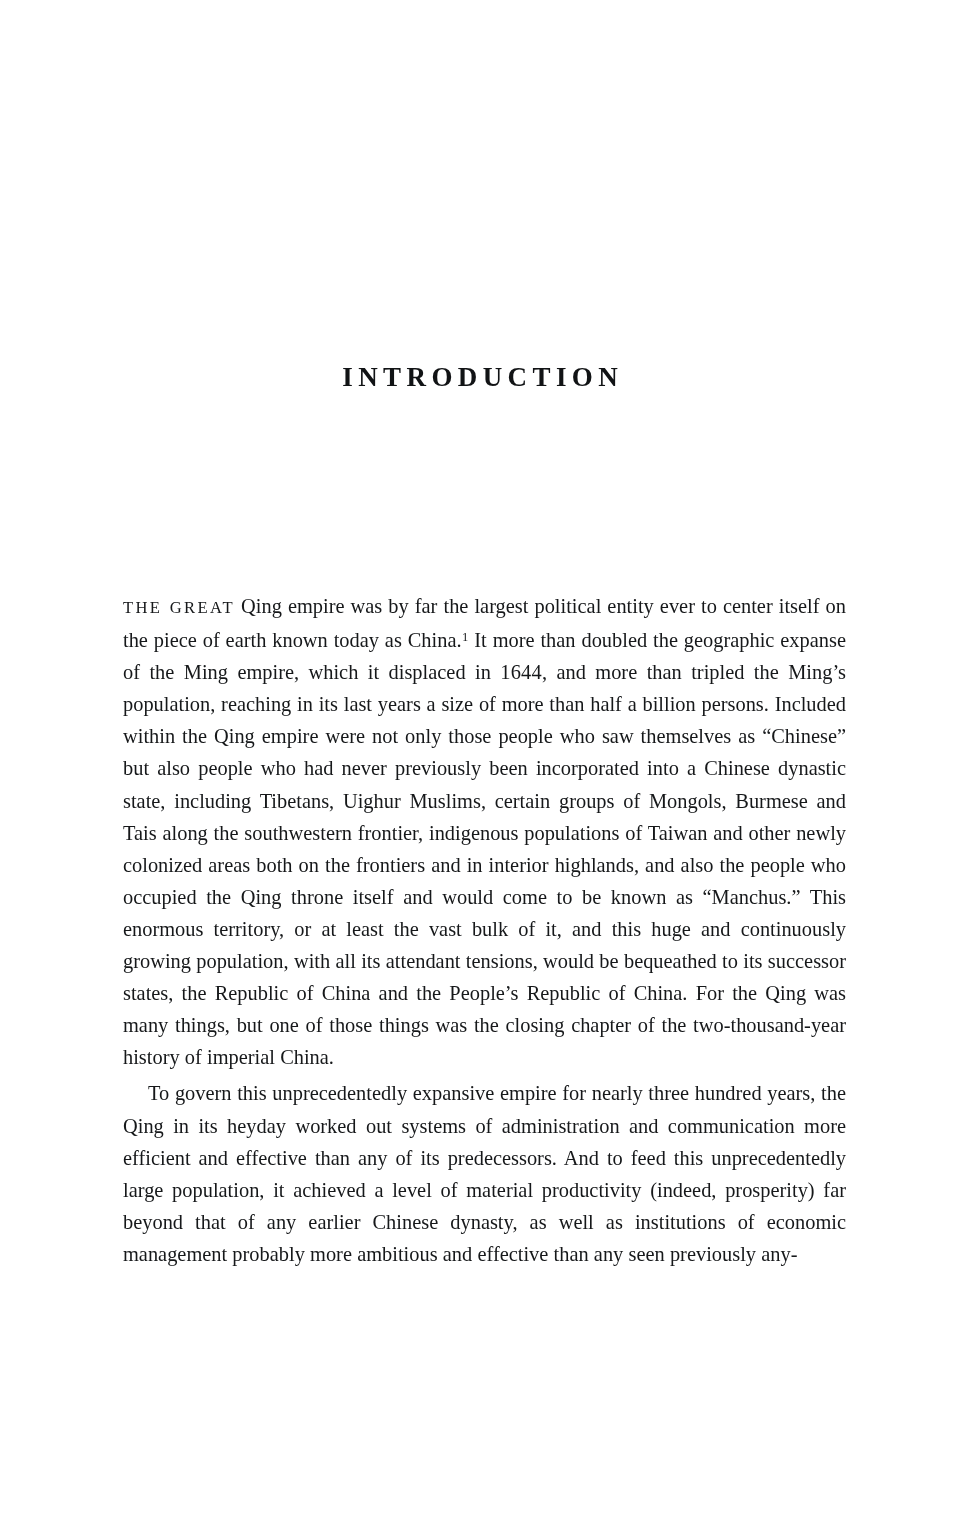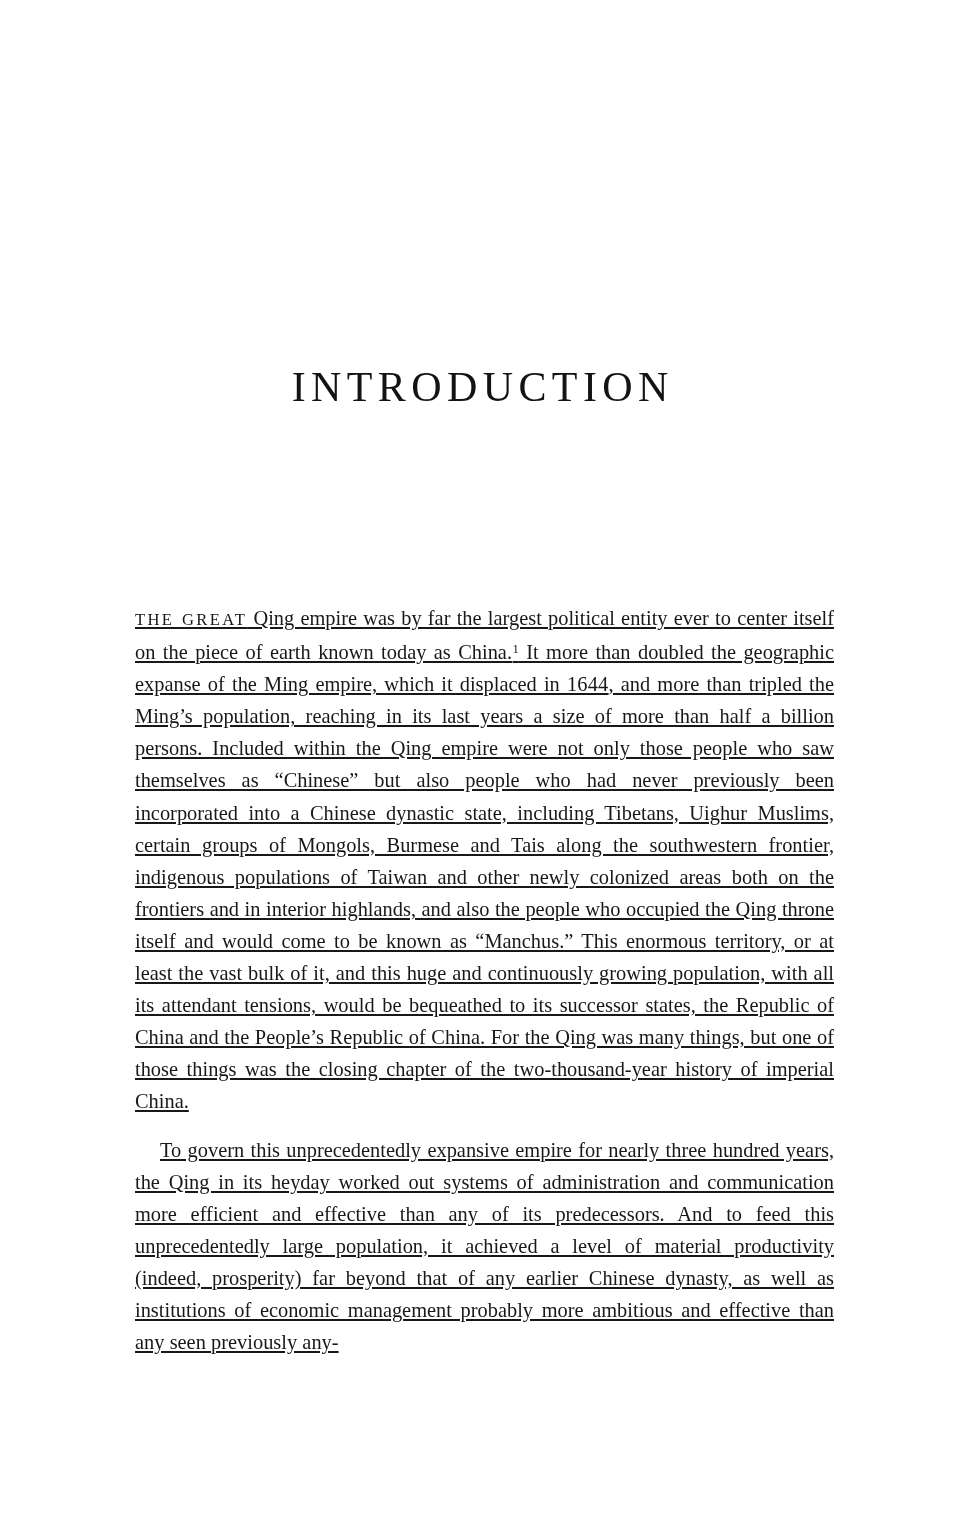--- a/index.html
+++ b/index.html
@@ -18,46 +18,45 @@
     -webkit-font-smoothing: antialiased;
   }
 
   
   .chapter-title {
     position: absolute;
     left: 0;
     top: 338px;
     width: 960px;
     text-align: center;
-    font-size: 42px;
+    font-size: 27px;
     line-height: 42px;
-    font-weight: 400;
+    font-weight: 700;
     letter-spacing: 5.4px;
     text-indent: 5.4px;
     color: #111315;
   }
 
   
   .body-block {
     position: absolute;
     left: 119px;
     top: 586px;
     width: 731px;
   }
 
   .para {
-    margin: 16px;
+    margin: 4px;
     font-size: 20.4px;
     line-height: 32.1px;
     text-align: justify;
     text-justify: inter-word;
     hyphens: none;
     color: #16181a;
     word-spacing: 0.1px;
-    text-decoration: underline;
   }
 
   .para + .para {
     margin-top: 0;
   }
 
   .para.indent {
     text-indent: 25px;
   }
 

